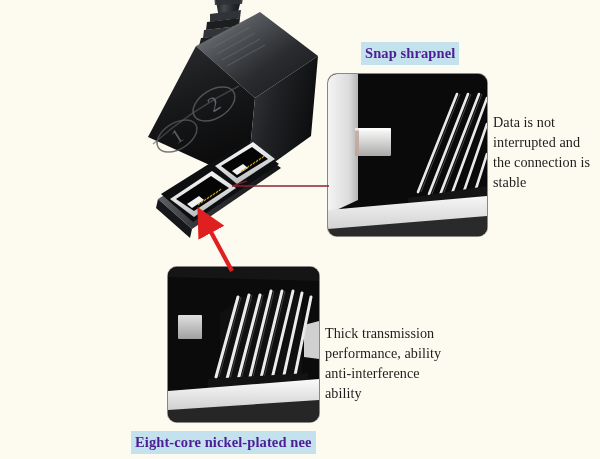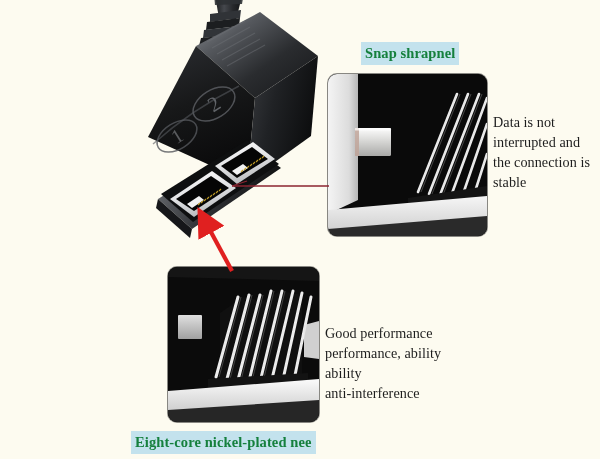--- a/index.html
+++ b/index.html
@@ -18,21 +18,21 @@
     width: 600px;
     height: 459px;
     background: #FDFBF0;
     overflow: hidden;
   }
 
   
   .hl-label {
     position: absolute;
     background: #C3E2ED;
-    color: #15803d;
+    color: #4c1d95;
     font-family: "Liberation Serif", serif;
     font-weight: bold;
     font-size: 14.5px;
     line-height: 1.25;
     letter-spacing: 0.1px;
     padding: 2px 4px 3px 4px;
     white-space: nowrap;
   }
   #label-snap   { left: 361px; top: 42px; }
   #label-pcb    { left: 0px;   top: 253px; }
@@ -324,19 +324,19 @@
   <div class="hl-label" id="label-eight">Eight-core nickel-plated nee</div>
 
   <div class="body-text" id="text-data">
     <div>Data is not</div>
     <div>interrupted and</div>
     <div>the connection is</div>
     <div>stable</div>
   </div>
 
   <div class="body-text" id="text-good">
-    <div>Good performance</div>
+    <div>Thick transmission</div>
     <div>performance, ability</div>
+    <div>anti-interference</div>
     <div>ability</div>
-    <div>anti-interference</div>
   </div>
 
 </div>
 
 </body></html>

